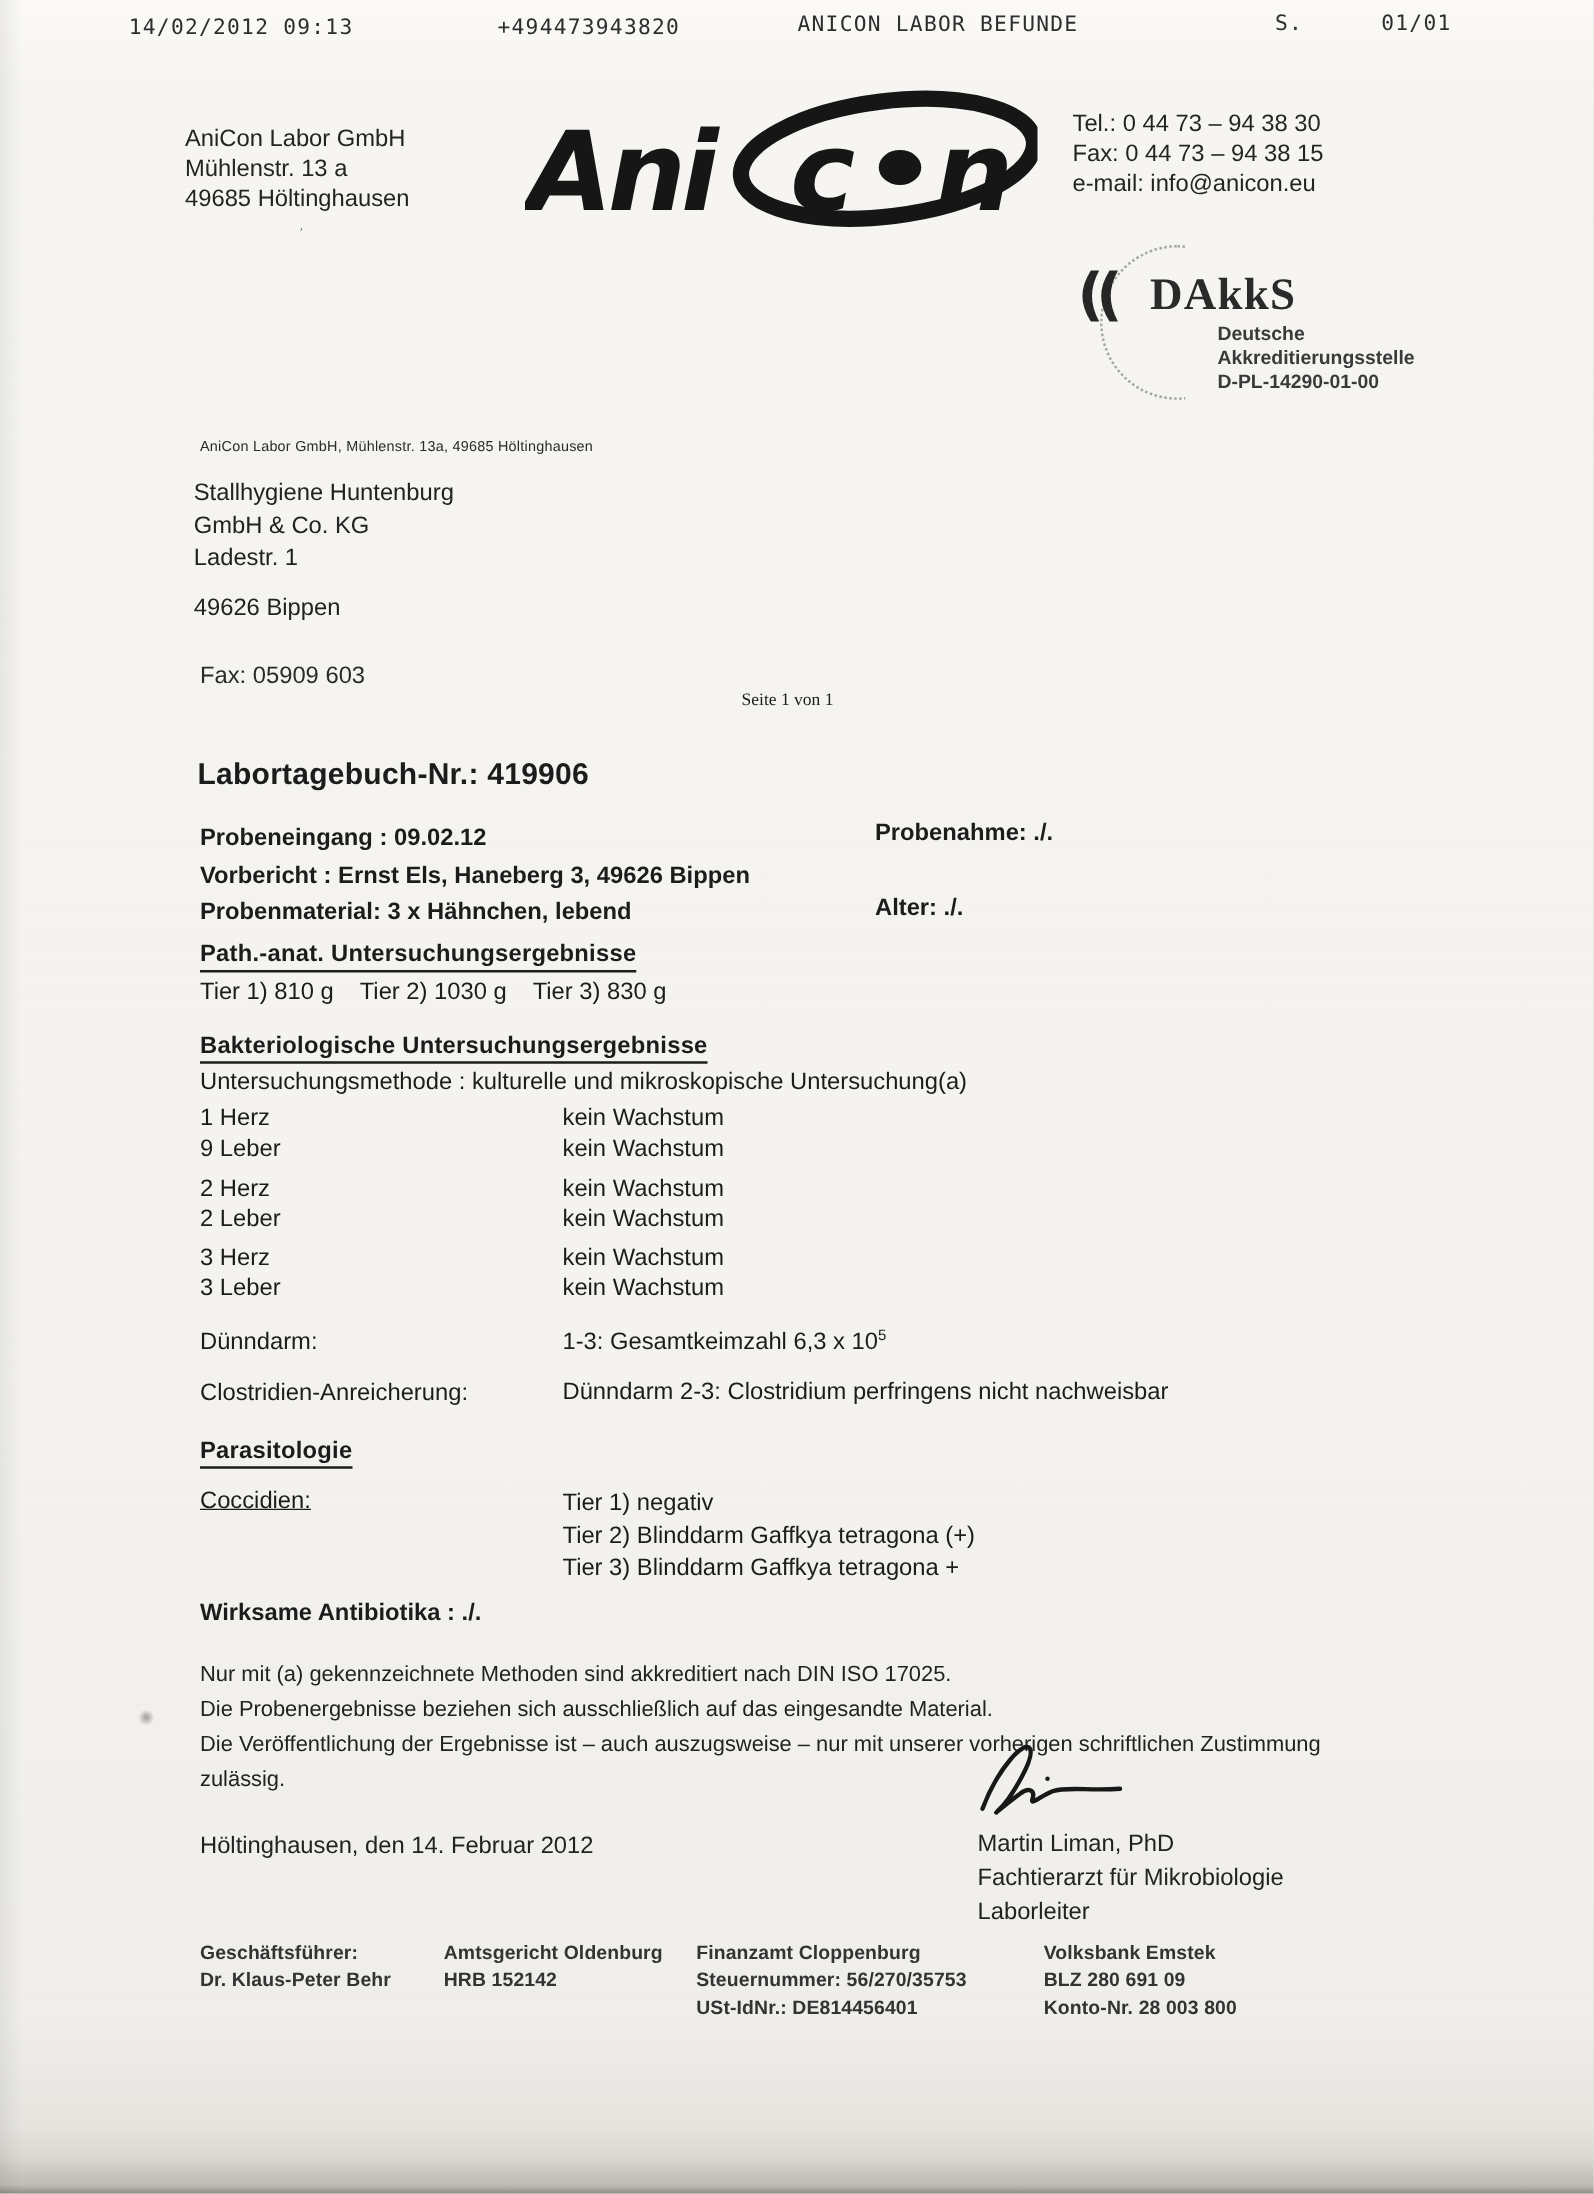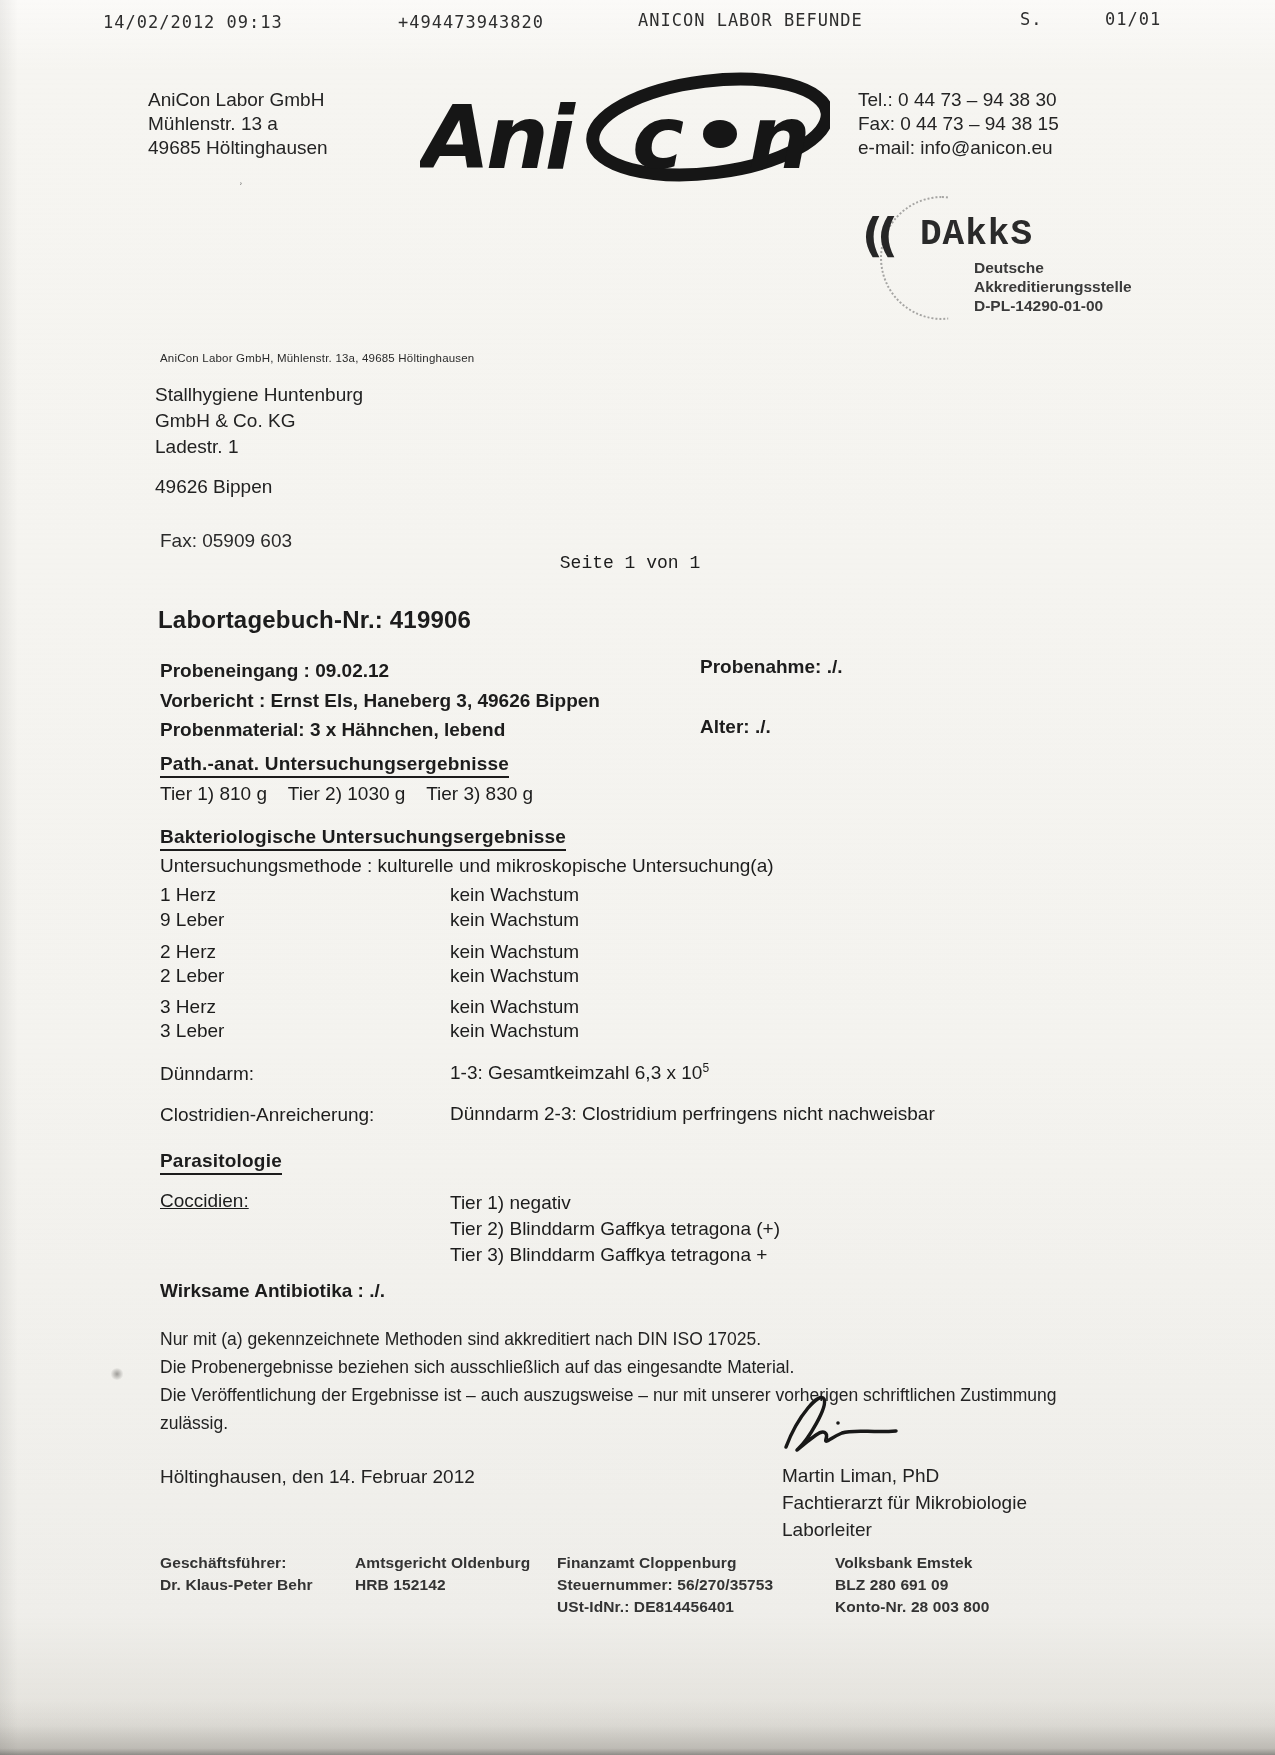--- a/index.html
+++ b/index.html
@@ -8,21 +8,21 @@
     position:relative;width:1275px;height:1755px;margin:0 auto;
     background:#f6f5f1;
     background-image:
       linear-gradient(180deg, #fbfaf8 0%, #f6f5f1 4%, #f4f3ef 60%, #efeeea 92%, #e2e0da 99%),
       radial-gradient(circle at 85% 10%, rgba(0,0,0,0.02), rgba(0,0,0,0) 40%);
     overflow:hidden;
     color:#1c1c1c;
   }
   .abs{position:absolute;}
   .mono{font-family:"DejaVu Sans Mono",monospace;}
-  .serif{font-family:Liberation Mono, monospace;}
+  .serif{font-family:Liberation Serif, serif;}
   .b{font-weight:bold;}
   .u-head{
     font-weight:bold;font-size:19px;display:inline-block;
     border-bottom:2.5px solid #1c1c1c;padding-bottom:1px;letter-spacing:.2px;
   }
   .t19{font-size:19px;}
   .faxline{font-size:17px;color:#2e2e2e;letter-spacing:1px;}
   .small-sender{font-size:11.5px;color:#2a2a2a;letter-spacing:.2px;}
   .footer-col{font-size:15.5px;line-height:22px;color:#333;font-weight:bold;letter-spacing:.1px;}
   .footnote{font-size:17.5px;line-height:28px;color:#222;}
@@ -52,21 +52,21 @@
 
 <div class="page">
   <div class="noise"></div>
 
   <div class="abs mono faxline" style="left:103px;top:12px;">14/02/2012  09:13</div>
   <div class="abs mono faxline" style="left:398px;top:12px;">+494473943820</div>
   <div class="abs mono faxline" style="left:638px;top:10px;">ANICON LABOR BEFUNDE</div>
   <div class="abs mono faxline" style="left:1020px;top:9px;">S.</div>
   <div class="abs mono faxline" style="left:1105px;top:9px;">01/01</div>
 
-  <div class="abs t19" style="left:148px;top:88px;line-height:24px;color:#242424;">
+  <div class="abs t19" style="left:148px;top:100px;line-height:24px;color:#242424;">
     <div>AniCon Labor GmbH</div>
     <div>Mühlenstr. 13 a</div>
     <div>49685 Höltinghausen</div>
   </div>
 
   <div class="abs" style="left:420px;top:72px;width:410px;height:118px;">
     <svg width="410" height="118" viewBox="0 0 410 118">
       <g fill="#161616" font-family="DejaVu Sans, sans-serif" font-weight="bold" font-style="italic">
         <ellipse cx="290" cy="55" rx="118" ry="46" fill="none" stroke="#161616" stroke-width="13" transform="rotate(-7 290 55)"></ellipse>
         <text x="2" y="96" font-size="88" letter-spacing="-4">Ani</text>
@@ -98,21 +98,21 @@
 
   <div class="abs small-sender" style="left:160px;top:352px;">AniCon Labor GmbH, Mühlenstr. 13a, 49685 Höltinghausen</div>
   <div class="abs t19" style="left:155px;top:382px;line-height:26px;color:#222;">
     <div>Stallhygiene Huntenburg</div>
     <div>GmbH &amp; Co. KG</div>
     <div>Ladestr. 1</div>
   </div>
   <div class="abs t19" style="left:155px;top:476px;color:#222;">49626 Bippen</div>
 
   <div class="abs t19" style="left:160px;top:530px;color:#2a2a2a;">Fax: 05909 603</div>
-  <div class="abs serif" style="left:420px;top:553px;width:420px;text-align:center;font-size:18px;">Seite 1 von 1</div>
+  <div class="abs serif" style="left:420px;top:553px;width:420px;text-align:center;font-size:14px;">Seite 1 von 1</div>
 
   <div class="abs b" style="left:158px;top:606px;font-size:24px;letter-spacing:.2px;">Labortagebuch-Nr.: 419906</div>
 
   <div class="abs b t19" style="left:160px;top:660px;">Probeneingang : 09.02.12</div>
   <div class="abs b t19" style="left:700px;top:656px;">Probenahme: ./.</div>
   <div class="abs b t19" style="left:160px;top:690px;">Vorbericht : Ernst Els, Haneberg 3, 49626 Bippen</div>
   <div class="abs b t19" style="left:160px;top:719px;">Probenmaterial: 3 x Hähnchen, lebend</div>
   <div class="abs b t19" style="left:700px;top:716px;">Alter: ./.</div>
 
   <div class="abs" style="left:160px;top:753px;">

